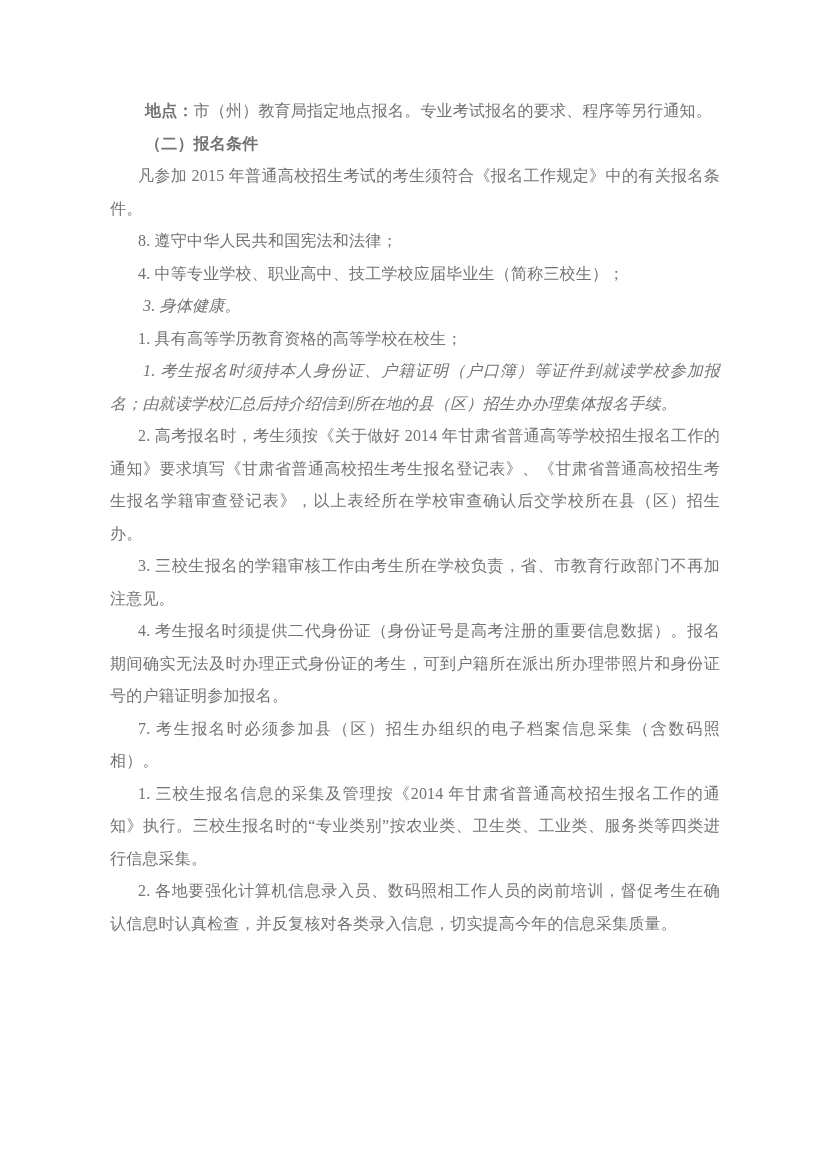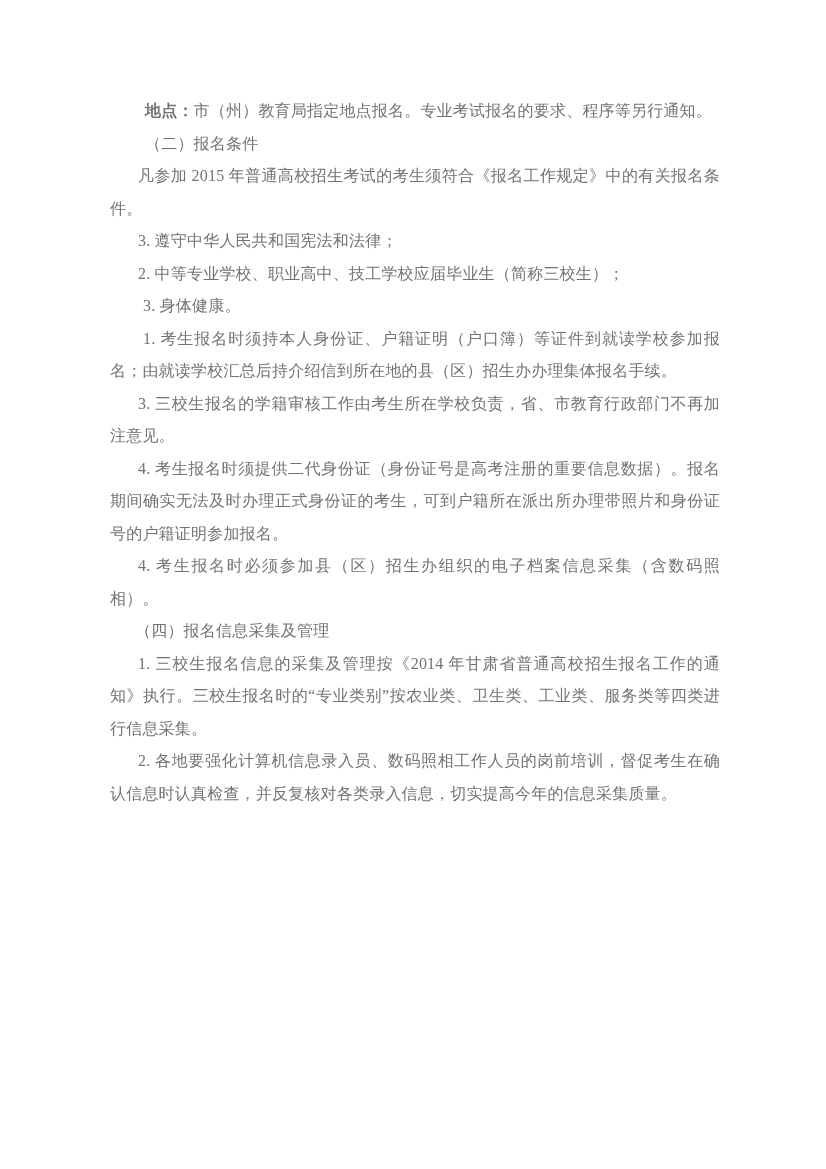--- a/index.html
+++ b/index.html
@@ -19,23 +19,23 @@
     font-family: "Liberation Serif", "DejaVu Serif", serif;
     font-size: 16px;
     line-height: 32.5px;
     color: #737373;
     text-align: justify;
     letter-spacing: 0.2px;
   }
   
   .t-p  { text-indent: 35px; }
   .t-i  { text-indent: 28px; }
-  .t-i2 { text-indent: 33px; }
+  .t-i2 { text-indent: 33px; font-style: italic; }
   .t-h, .t-h3, .t-h4, .t-h5 {
-    font-weight: normal;
+    font-weight: bold;
     font-family: "Liberation Sans", "DejaVu Sans", sans-serif;
   }
   .t-h  { text-indent: 35px; }
   .t-h3 { text-indent: 28px; }
   .t-h4 { text-indent: 25px; }
   .lead-bold {
     font-weight: bold;
     font-family: "Liberation Sans", "DejaVu Sans", sans-serif;
   }
 </style>
@@ -44,31 +44,32 @@
 
 <div class="page">
   <div class="content">
 
     <p class="t-p"><span class="lead-bold">地点：</span><span>市（州）教育局指定地点报名。专业考试报名的要求、程序等另行通知。</span></p>
 
     <p class="t-h">（二）报名条件</p>
 
     <p class="t-i">凡参加 2015 年普通高校招生考试的考生须符合《报名工作规定》中的有关报名条件。</p>
 
-    <p class="t-i">3. 遵守中华人民共和国宪法和法律；</p>
-    <p class="t-i">2. 中等专业学校、职业高中、技工学校应届毕业生（简称三校生）；</p>
+    <p class="t-i">8. 遵守中华人民共和国宪法和法律；</p>
+    <p class="t-i">4. 中等专业学校、职业高中、技工学校应届毕业生（简称三校生）；</p>
     <p class="t-i2">3. 身体健康。</p>
 
 
+    <p class="t-i">1. 具有高等学历教育资格的高等学校在校生；</p>
 
 
     <p class="t-i2">1. 考生报名时须持本人身份证、户籍证明（户口簿）等证件到就读学校参加报名；由就读学校汇总后持介绍信到所在地的县（区）招生办办理集体报名手续。</p>
+    <p class="t-i">2. 高考报名时，考生须按《关于做好 2014 年甘肃省普通高等学校招生报名工作的通知》要求填写《甘肃省普通高校招生考生报名登记表》、《甘肃省普通高校招生考生报名学籍审查登记表》，以上表经所在学校审查确认后交学校所在县（区）招生办。</p>
     <p class="t-i">3. 三校生报名的学籍审核工作由考生所在学校负责，省、市教育行政部门不再加注意见。</p>
     <p class="t-i">4. 考生报名时须提供二代身份证（身份证号是高考注册的重要信息数据）。报名期间确实无法及时办理正式身份证的考生，可到户籍所在派出所办理带照片和身份证号的户籍证明参加报名。</p>
-    <p class="t-i">4. 考生报名时必须参加县（区）招生办组织的电子档案信息采集（含数码照相）。</p>
+    <p class="t-i">7. 考生报名时必须参加县（区）招生办组织的电子档案信息采集（含数码照相）。</p>
 
-    <p class="t-h4">（四）报名信息采集及管理</p>
 
     <p class="t-i">1. 三校生报名信息的采集及管理按《2014 年甘肃省普通高校招生报名工作的通知》执行。三校生报名时的“专业类别”按农业类、卫生类、工业类、服务类等四类进行信息采集。</p>
     <p class="t-i">2. 各地要强化计算机信息录入员、数码照相工作人员的岗前培训，督促考生在确认信息时认真检查，并反复核对各类录入信息，切实提高今年的信息采集质量。</p>
 
   </div>
 </div>
 
 </body></html>

